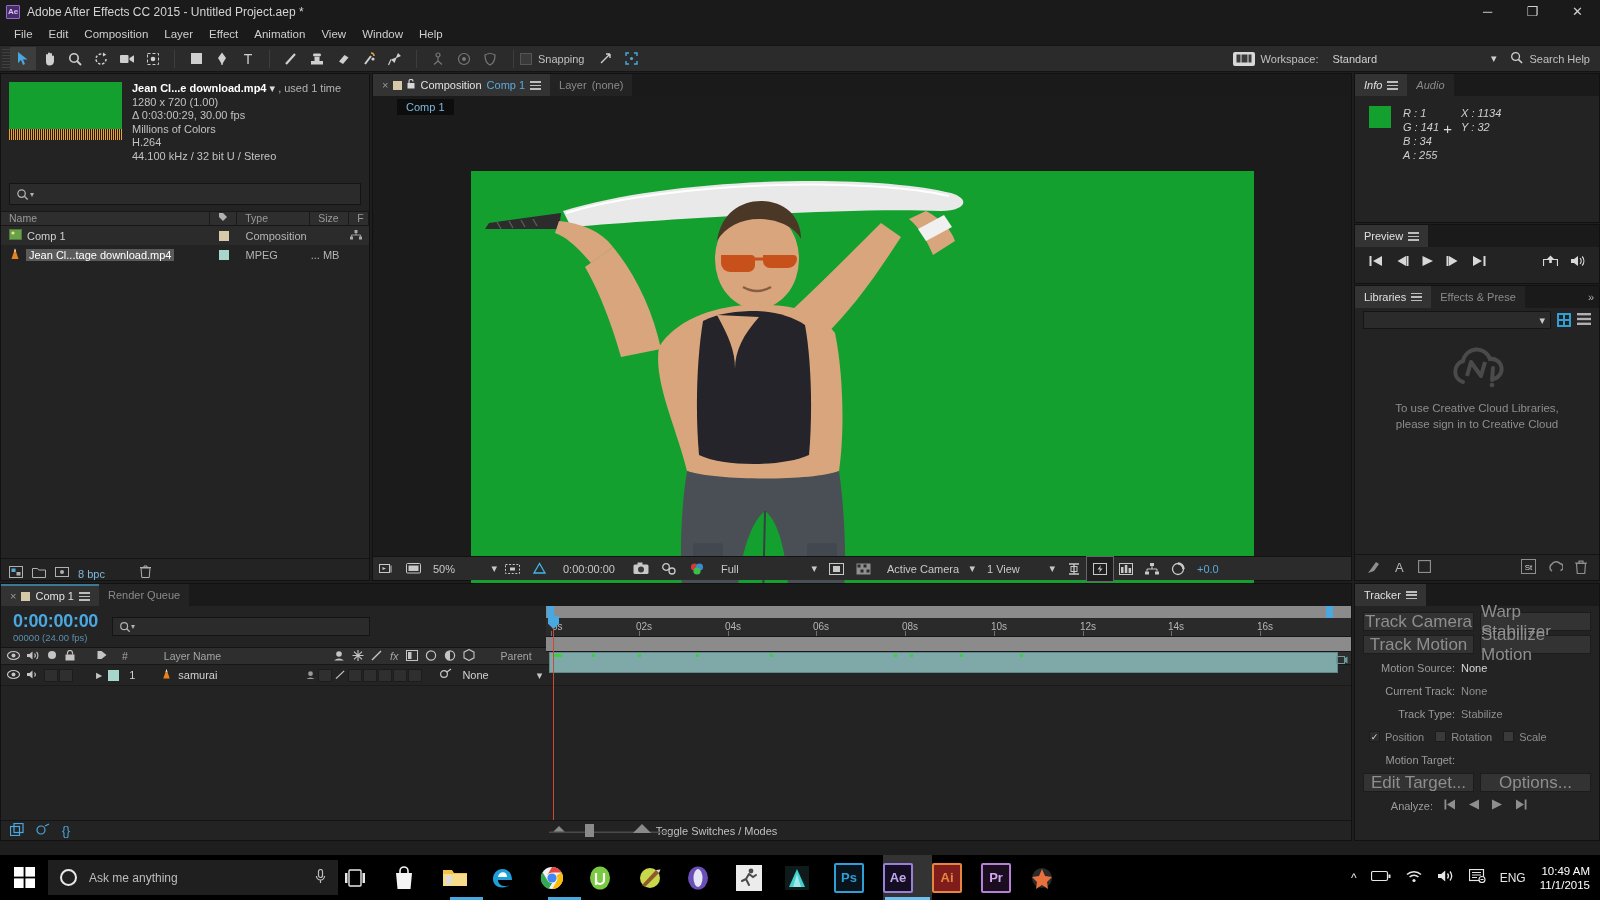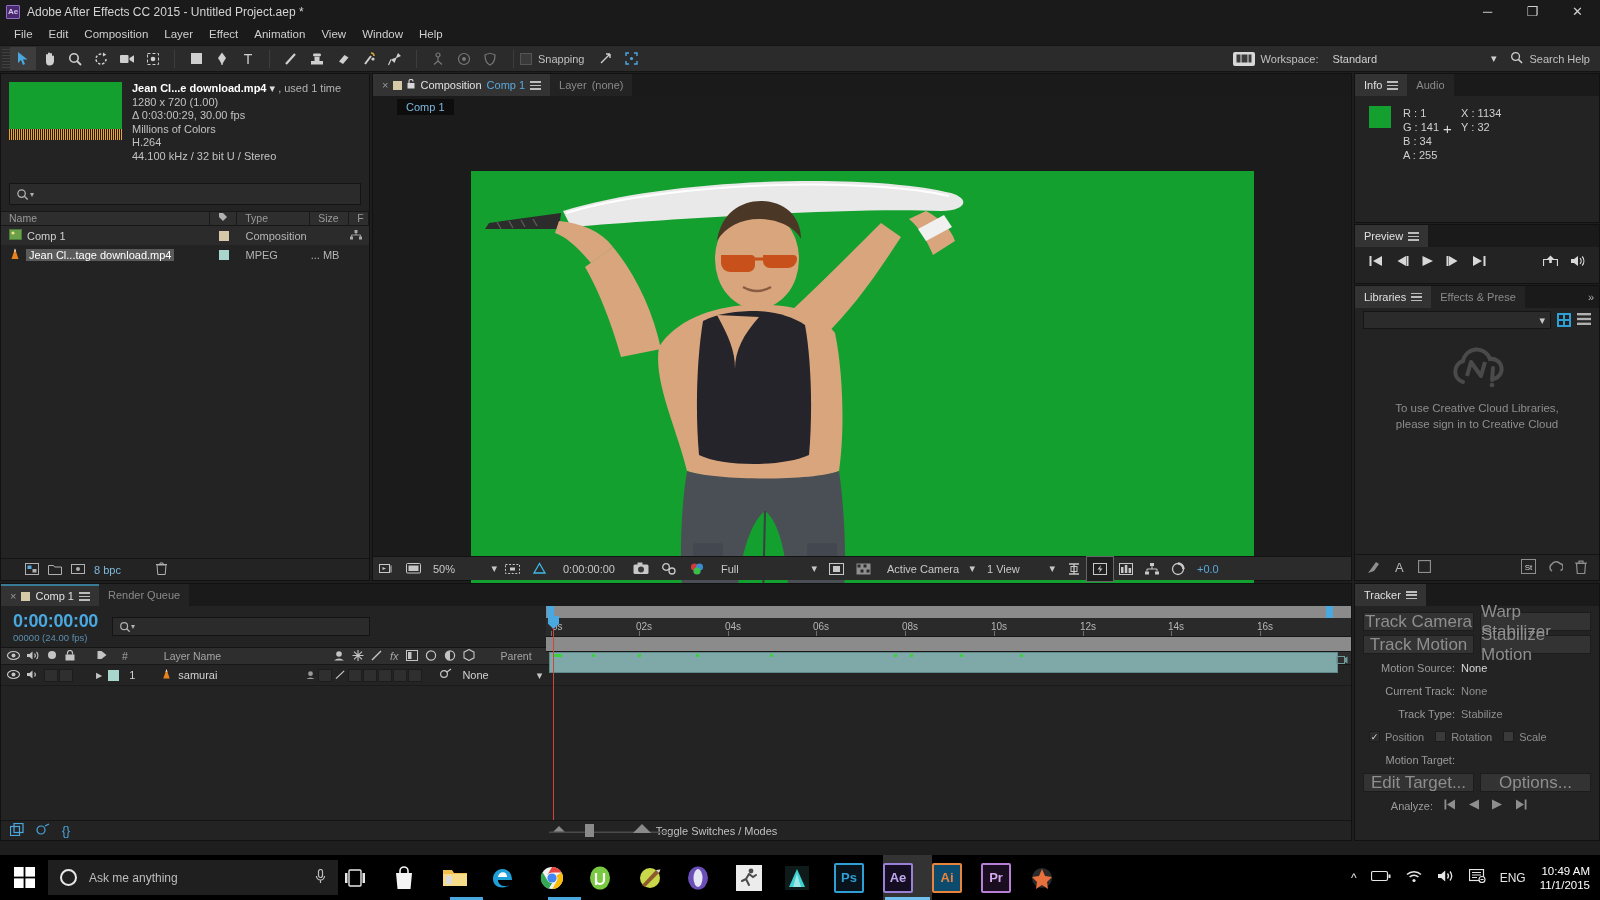--- a/index.html
+++ b/index.html
@@ -82,38 +82,38 @@
   .meta .used { color:#b4b4b4; font-weight:normal; }
   .searchrow { margin:14px 8px 6px 8px; height:22px; background:#2b2b2b; border:1px solid #141414;
                display:flex; align-items:center; padding:0 6px; }
   .colhdr { display:flex; height:15px; background:#2e2e2e; border-top:1px solid #171717;
             border-bottom:1px solid #171717; align-items:center; font-size:10.5px; color:#9a9a9a; }
   .colhdr .c { padding-left:8px; border-right:1px solid #1a1a1a; height:15px; line-height:15px; }
   .prow { display:flex; align-items:center; height:19px; font-size:11px; color:#d0d0d0; }
   .prow .nm { display:flex; align-items:center; gap:5px; padding-left:8px; }
   .sel-name { background:#5a5a5a; color:#fff; padding:0 3px; }
   .proj-foot { position:absolute; left:0; bottom:0; width:368px; height:22px; background:#232323;
-    border-top:1px solid #141414; display:flex; align-items:center; gap:9px; padding-left:24px; color:#b0b0b0; }
+    border-top:1px solid #141414; display:flex; align-items:flex-end; gap:9px; padding-left:8px; color:#b0b0b0; }
   .bpc { color:#7fb8dd; font-size:11px; }
 
   
   #comp-panel { left:372px; top:73px; width:980px; height:508px; background:#1b1b1b; }
   .comp-sub { height:22px; background:#1b1b1b; display:flex; align-items:center; padding-left:24px; }
   .comp-sub .chip { background:#0d0d0d; color:#7fb8dd; font-size:11px; padding:2px 9px; }
   .viewer { position:absolute; left:0; top:44px; width:978px; height:440px; background:#1b1b1b;
             display:flex; align-items:flex-start; justify-content:center; }
   .green { position:absolute; left:98px; top:53px; width:783px; height:427px; background:#14a02e; overflow:hidden; }
   .comp-foot { position:absolute; left:0; bottom:0; width:978px; height:24px; background:#2b2b2b;
                border-top:1px solid #141414; display:flex; align-items:center; gap:0px; color:#c8c8c8; }
   .cf { display:flex; align-items:center; height:24px; padding:0 6px; font-size:11px; }
   .cf.sel { background:#1f1f1f; outline:1px solid #666; }
   .link-num { color:#5aa9dd; }
 
   
-  #info-panel { left:1354px; top:73px; width:246px; height:150px; background:#232323; }
+  #info-panel { left:1354px; top:73px; width:246px; height:150px; background:#232323;font-style:italic; }
   .info-body { display:flex; padding:10px 0 0 14px; gap:0px; }
   .info-sw { width:22px; height:22px; background:#14a02e; margin-right:12px; }
   .info-rgb { font-size:11px; line-height:14px; color:#cfcfcf; }
   .info-xy { margin-left:22px; font-size:11px; line-height:14px; color:#cfcfcf; position:relative; }
   .plus { position:absolute; left:-18px; top:16px; color:#ddd; font-size:15px; }
 
   #preview-panel { left:1354px; top:224px; width:246px; height:60px; background:#232323; }
   .prev-ctrls { display:flex; align-items:center; gap:12px; padding:8px 0 0 14px; color:#d4d4d4; font-size:13px; }
   .prev-right { margin-left:auto; display:flex; gap:12px; padding-right:14px; }
 
@@ -1245,21 +1245,21 @@
             <path d="M12 8 L16 21 H8Z" fill="#9fe8e8"></path>
           </svg>
       </div>
       <div class="task">
         <div class="adobe-tile" style="border-color:#2f9fd6;color:#2f9fd6;background:#08131c;">Ps</div>
       </div>
       <div class="task active">
         <div class="adobe-tile" style="border-color:#9a7fd6;color:#c0a8ee;background:#150d22;">Ae</div>
       </div>
       <div class="task">
-        <div class="adobe-tile" style="border-color:#e8853c;color:#e8853c;background:#0c4a6e;">Ai</div>
+        <div class="adobe-tile" style="border-color:#e8853c;color:#e8853c;background:#7f1d1d;">Ai</div>
       </div>
       <div class="task">
         <div class="adobe-tile" style="border-color:#b87fd6;color:#d4a8ee;background:#190d1f;">Pr</div>
       </div>
       <div class="task">
         <svg width="24" height="24" viewBox="0 0 24 24">
             <circle cx="12" cy="12" r="10" fill="#2a2a2a"></circle>
             <path d="M12 3 L15 10 L22 11 L17 16 L18 23 L12 19 L6 23 L7 16 L2 11 L9 10Z" fill="#e8703c"></path>
           </svg>
       </div>

